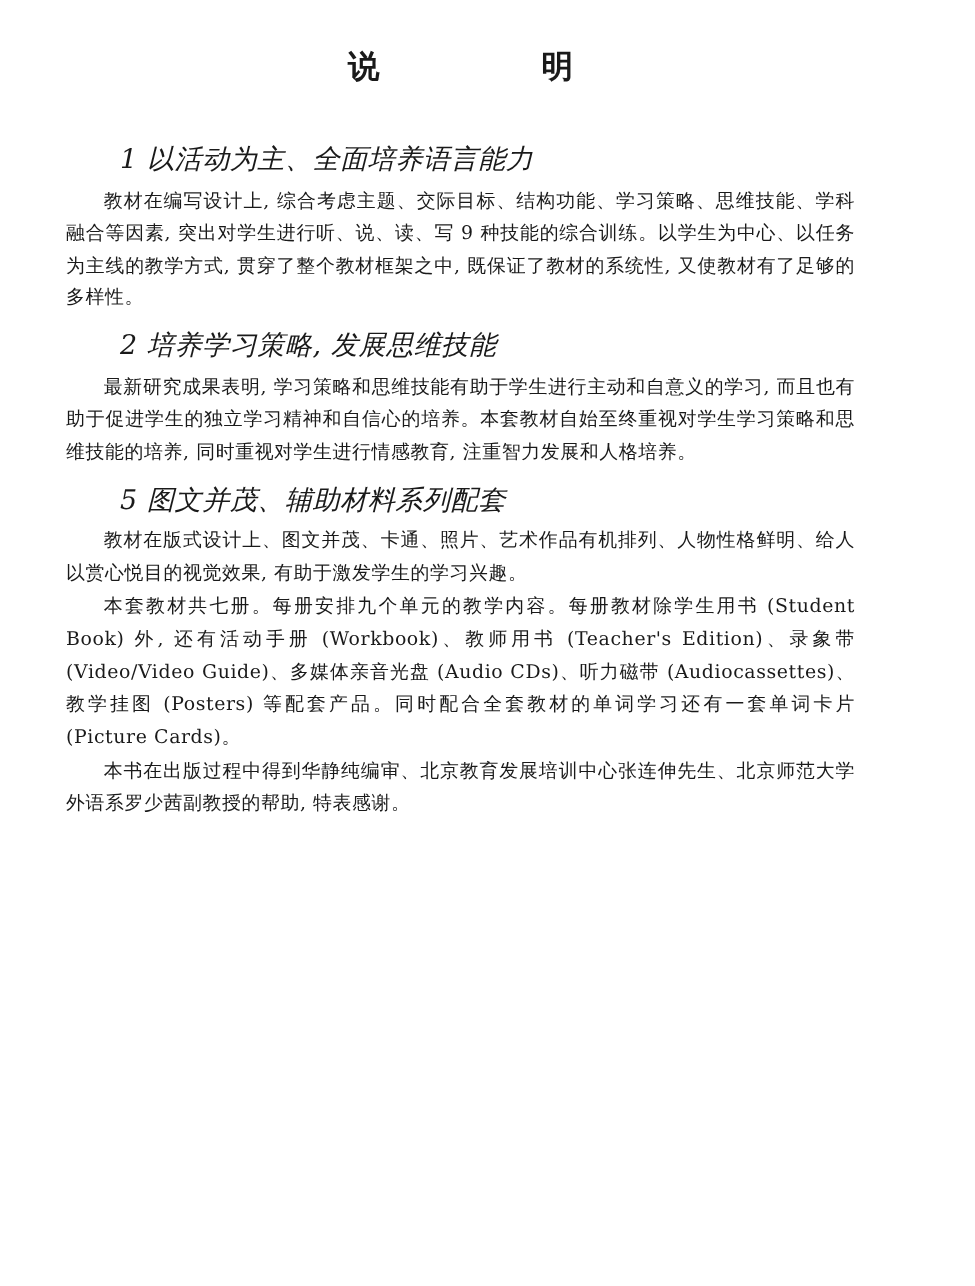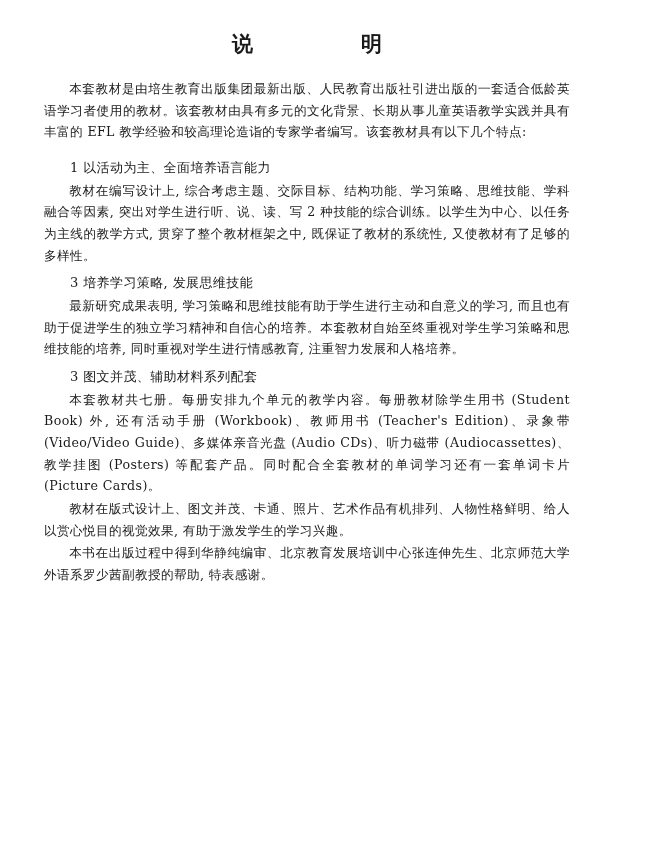--- a/index.html
+++ b/index.html
@@ -33,52 +33,52 @@
   .para {
     font-size: 12.6px;
     line-height: 1.72;
     text-align: justify;
     text-justify: inter-ideograph;
     margin: 0 0 1px 0;
     text-indent: 2em;
     letter-spacing: 0.4px;
   }
   .heading {
-    font-size: 13px;
+    font-size: 18px;
     line-height: 1.75;
     margin: 6px 0 0 0;
     text-indent: 2em;
     letter-spacing: 0.4px;
+    font-style: italic;
   }
   .body-after-heading {
     margin-top: 0;
   }
   .gap {
     height: 7px;
   }
 </style>
 </head>
 <body>
 
 <div class="page">
 
   <h1 class="doc-title">说　　明</h1>
 
-  <p class="para">本套教材是由培生教育出版集团最新出版、人民教育出版社引进出版的一套适合低龄英语学习者使用的教材。该套教材由具有多元的文化背景、长期从事儿童英语教学实践并具有丰富的 EFL 教学经验和较高理论造诣的专家学者编写。该套教材具有以下几个特点:</p>
 
   <div class="gap"></div>
 
   <p class="heading">1 以活动为主、全面培养语言能力</p>
-  <p class="para body-after-heading">教材在编写设计上, 综合考虑主题、交际目标、结构功能、学习策略、思维技能、学科融合等因素, 突出对学生进行听、说、读、写 2 种技能的综合训练。以学生为中心、以任务为主线的教学方式, 贯穿了整个教材框架之中, 既保证了教材的系统性, 又使教材有了足够的多样性。</p>
+  <p class="para body-after-heading">教材在编写设计上, 综合考虑主题、交际目标、结构功能、学习策略、思维技能、学科融合等因素, 突出对学生进行听、说、读、写 9 种技能的综合训练。以学生为中心、以任务为主线的教学方式, 贯穿了整个教材框架之中, 既保证了教材的系统性, 又使教材有了足够的多样性。</p>
 
 
-  <p class="heading">3 培养学习策略, 发展思维技能</p>
+  <p class="heading">2 培养学习策略, 发展思维技能</p>
   <p class="para body-after-heading">最新研究成果表明, 学习策略和思维技能有助于学生进行主动和自意义的学习, 而且也有助于促进学生的独立学习精神和自信心的培养。本套教材自始至终重视对学生学习策略和思维技能的培养, 同时重视对学生进行情感教育, 注重智力发展和人格培养。</p>
 
 
 
-  <p class="heading">3 图文并茂、辅助材料系列配套</p>
+  <p class="heading">5 图文并茂、辅助材料系列配套</p>
+  <p class="para">教材在版式设计上、图文并茂、卡通、照片、艺术作品有机排列、人物性格鲜明、给人以赏心悦目的视觉效果, 有助于激发学生的学习兴趣。</p>
+
   <p class="para body-after-heading">本套教材共七册。每册安排九个单元的教学内容。每册教材除学生用书 (Student Book) 外, 还有活动手册 (Workbook)、教师用书 (Teacher's Edition)、录象带 (Video/Video Guide)、多媒体亲音光盘 (Audio CDs)、听力磁带 (Audiocassettes)、教学挂图 (Posters) 等配套产品。同时配合全套教材的单词学习还有一套单词卡片 (Picture Cards)。</p>
-
-  <p class="para">教材在版式设计上、图文并茂、卡通、照片、艺术作品有机排列、人物性格鲜明、给人以赏心悦目的视觉效果, 有助于激发学生的学习兴趣。</p>
   <p class="para">本书在出版过程中得到华静纯编审、北京教育发展培训中心张连伸先生、北京师范大学外语系罗少茜副教授的帮助, 特表感谢。</p>
 
 </div>
 
 </body></html>

